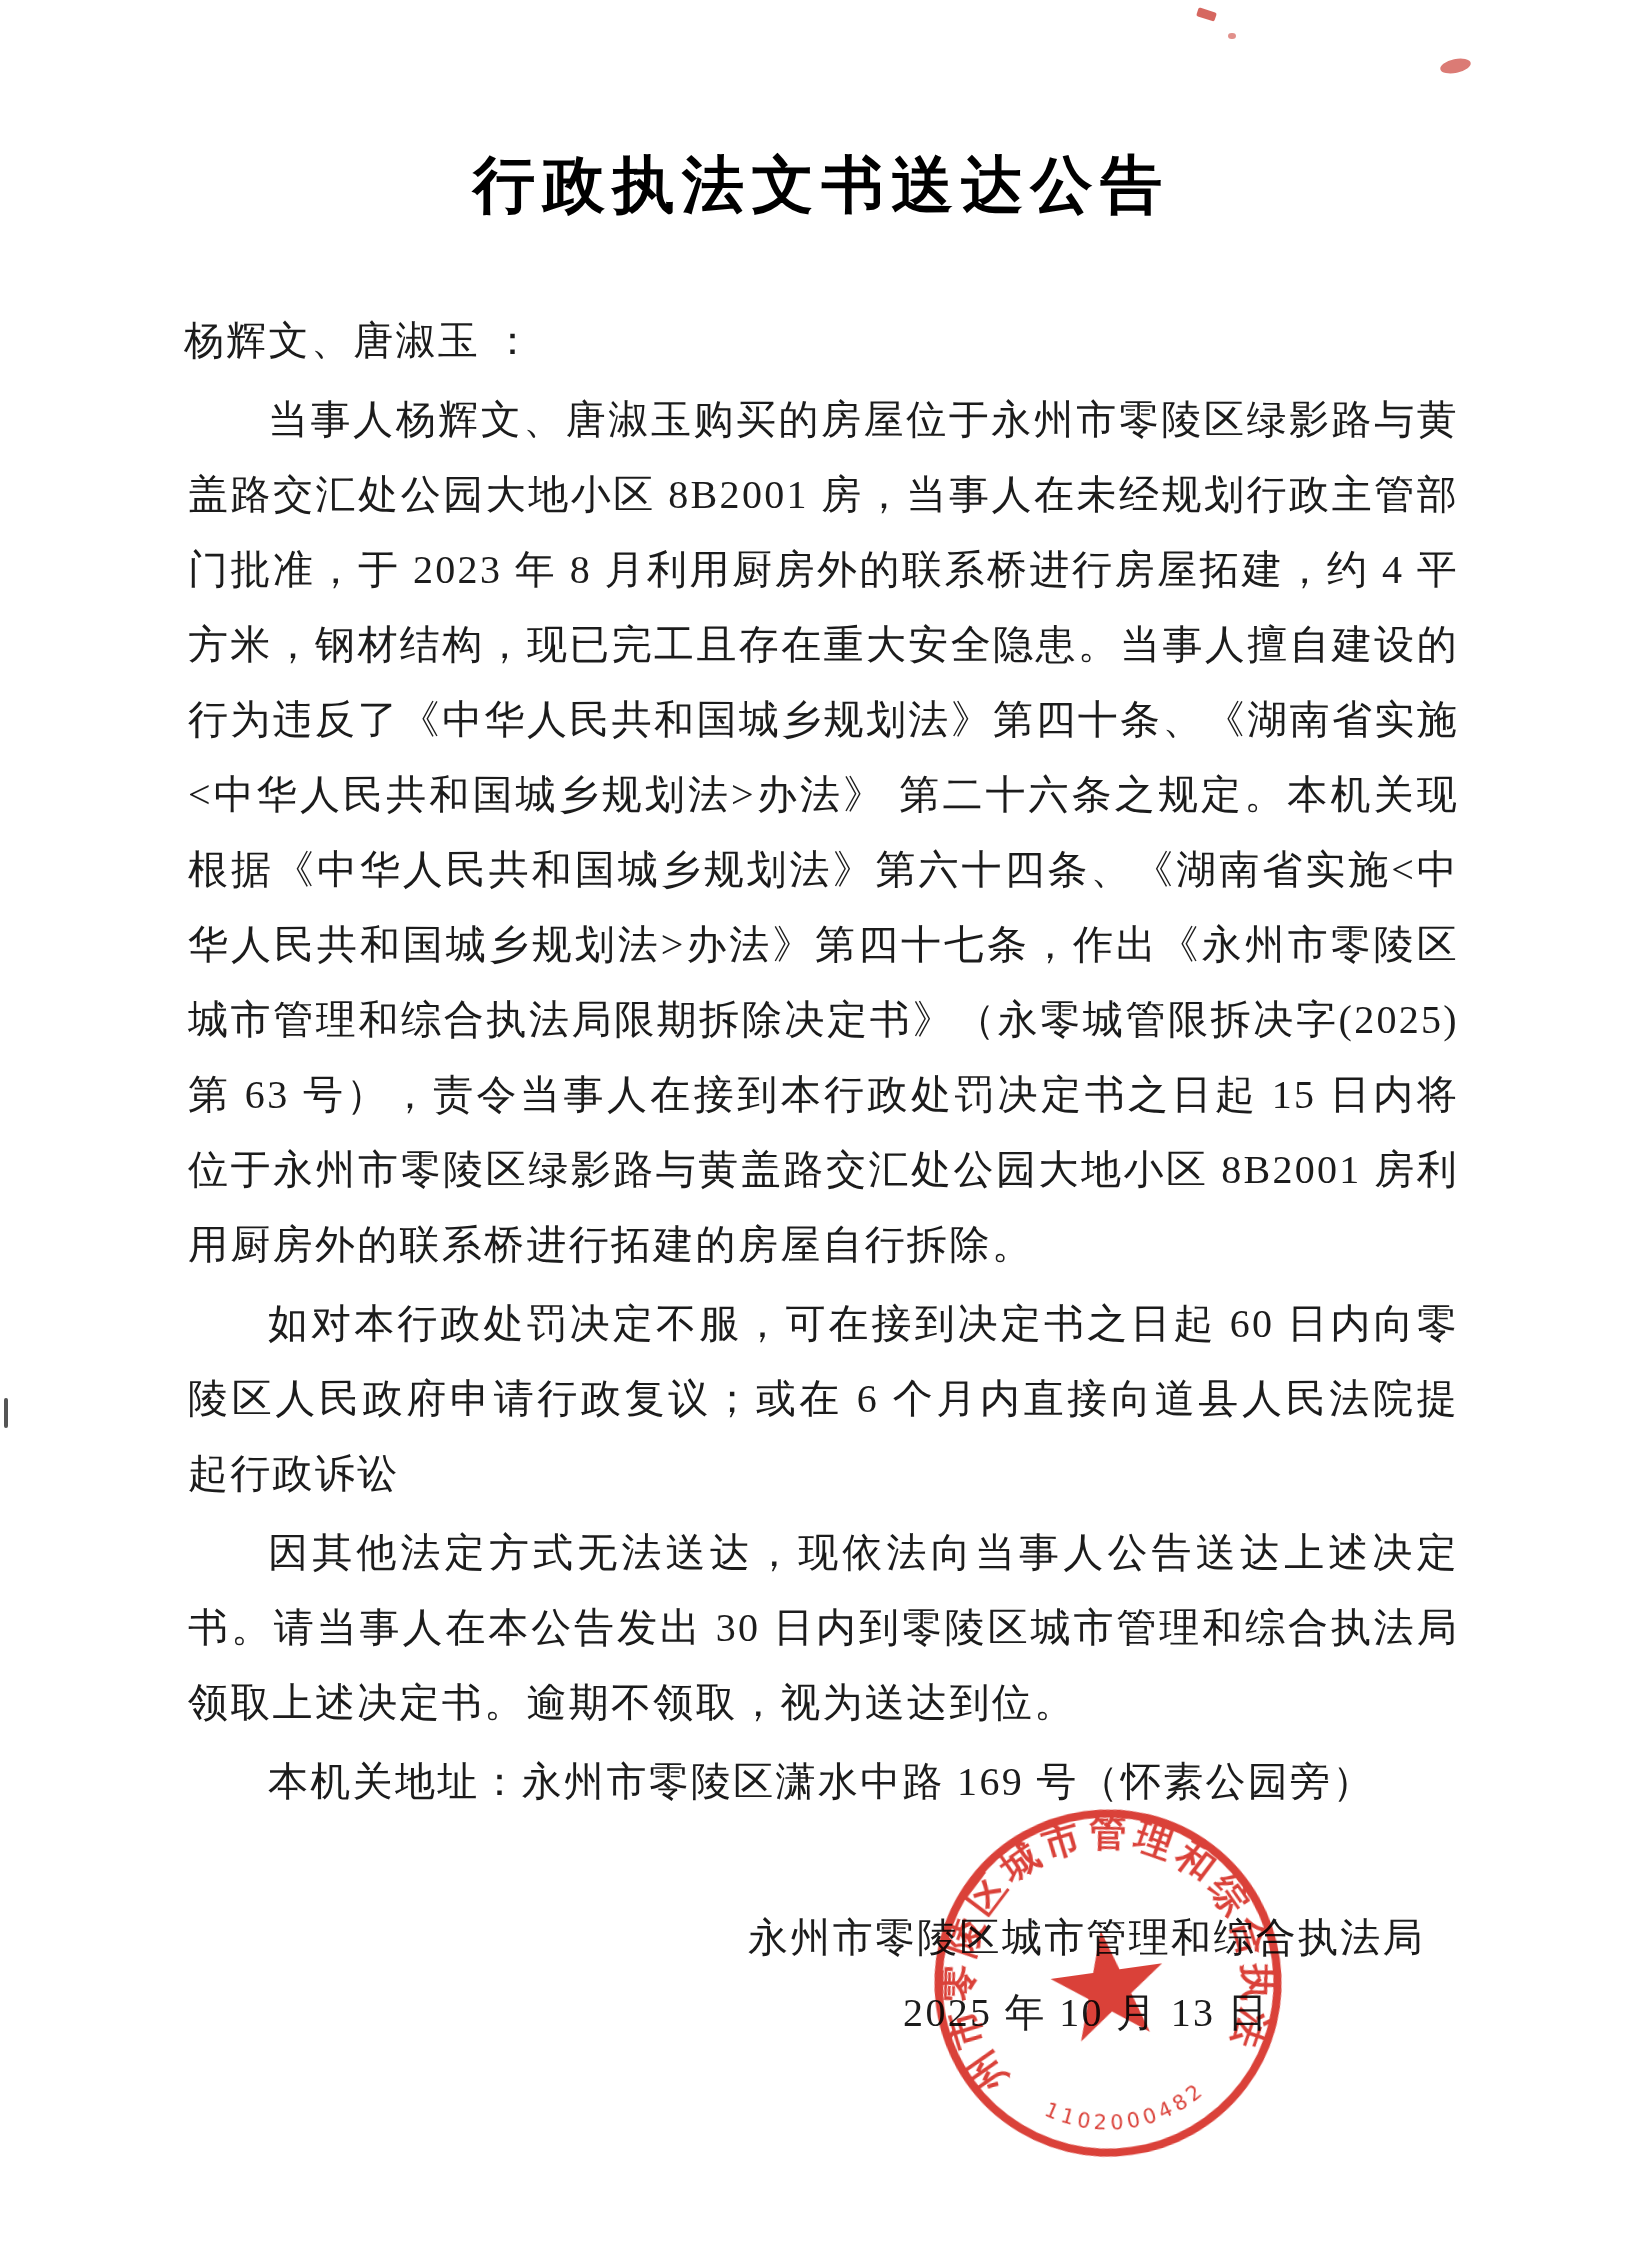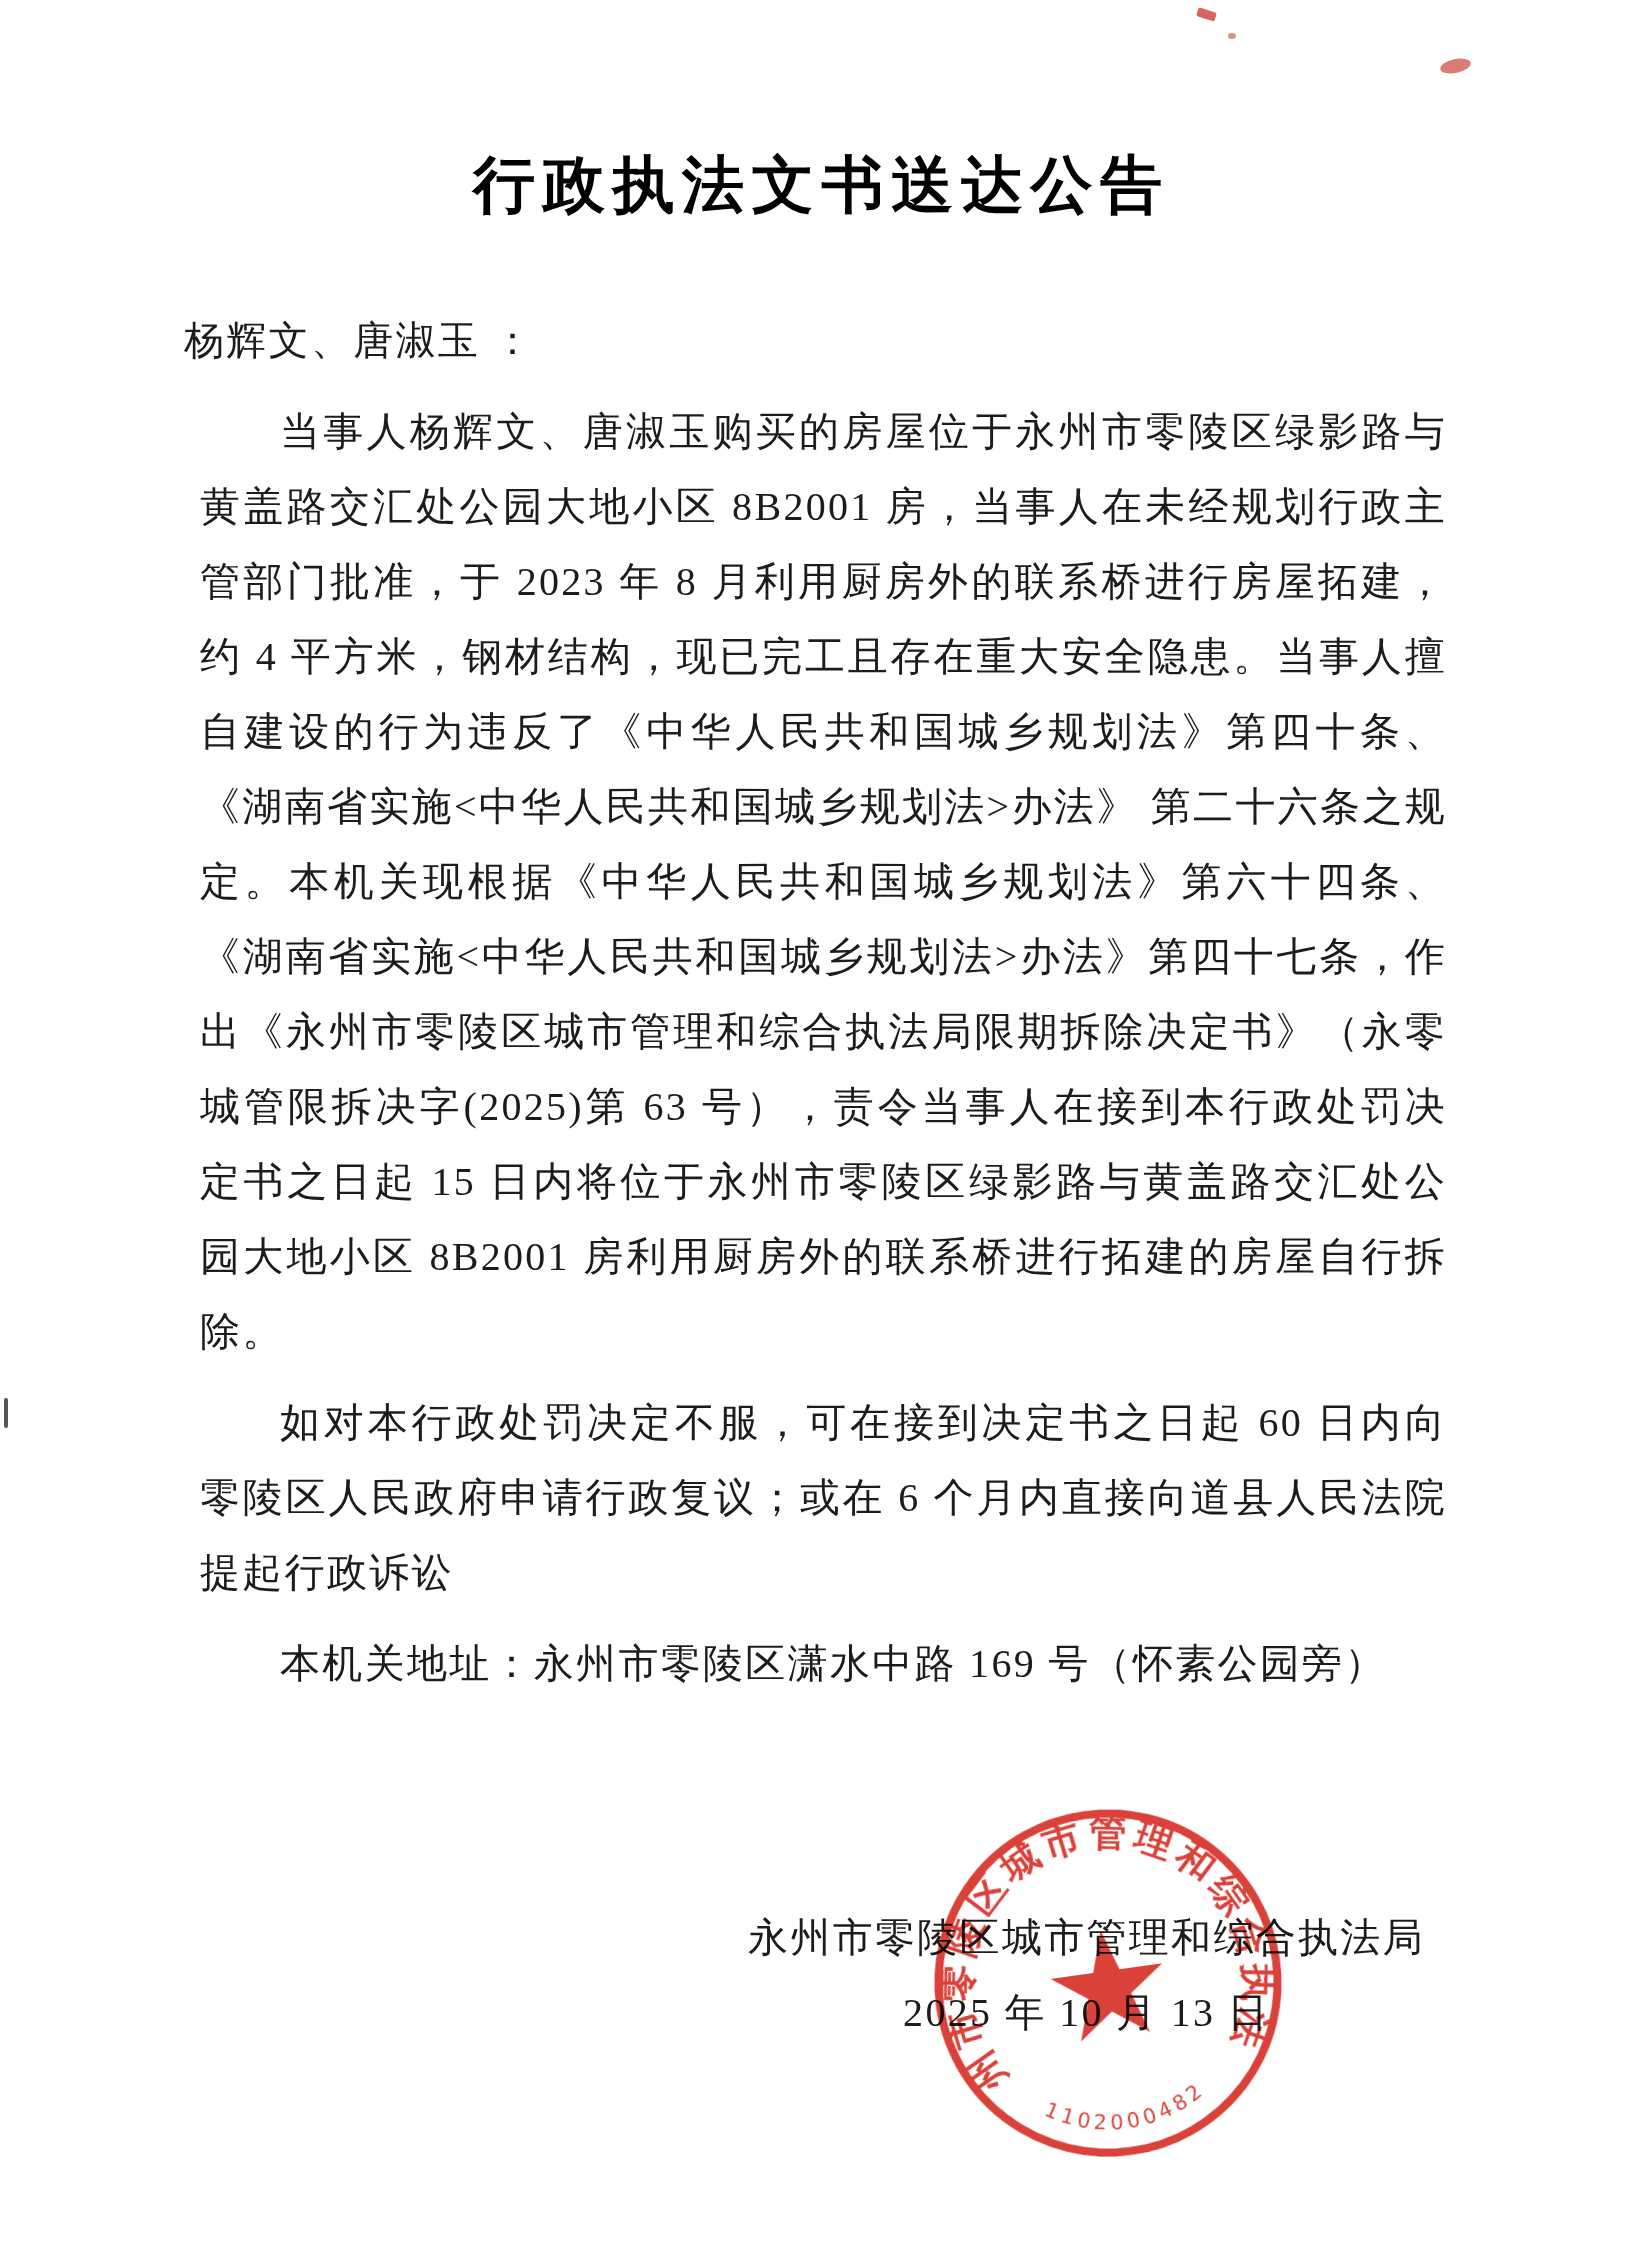--- a/index.html
+++ b/index.html
@@ -37,21 +37,21 @@
     font-size: 40px;
     line-height: 75px;
     letter-spacing: 2.3px;
     text-align: justify;
   }
   .salutation {
     margin: 0;
     text-indent: 0;
   }
   p.para {
-    margin: 16px;
+    margin: 4px;
     text-indent: 2em;
   }
   .sig-block {
     position: absolute;
     top: 1900px;
     right: 215px;
     width: 683px;
     font-size: 40px;
     line-height: 75px;
     letter-spacing: 2.3px;
@@ -102,20 +102,21 @@
 <body>
 
 <div class="page">
 
   <h1 class="doc-title">行政执法文书送达公告</h1>
 
   <div class="content">
     <p class="salutation">杨辉文、唐淑玉 ：</p>
     <p class="para">当事人杨辉文、唐淑玉购买的房屋位于永州市零陵区绿影路与黄盖路交汇处公园大地小区 8B2001 房，当事人在未经规划行政主管部门批准，于 2023 年 8 月利用厨房外的联系桥进行房屋拓建，约 4 平方米，钢材结构，现已完工且存在重大安全隐患。当事人擅自建设的行为违反了《中华人民共和国城乡规划法》第四十条、《湖南省实施&lt;中华人民共和国城乡规划法&gt;办法》 第二十六条之规定。本机关现根据《中华人民共和国城乡规划法》第六十四条、《湖南省实施&lt;中华人民共和国城乡规划法&gt;办法》第四十七条，作出《永州市零陵区城市管理和综合执法局限期拆除决定书》（永零城管限拆决字(2025)第 63 号），责令当事人在接到本行政处罚决定书之日起 15 日内将位于永州市零陵区绿影路与黄盖路交汇处公园大地小区 8B2001 房利用厨房外的联系桥进行拓建的房屋自行拆除。</p>
     <p class="para">如对本行政处罚决定不服，可在接到决定书之日起 60 日内向零陵区人民政府申请行政复议；或在 6 个月内直接向道县人民法院提起行政诉讼</p>
+    <p class="para">因其他法定方式无法送达，现依法向当事人公告送达上述决定书。请当事人在本公告发出 30 日内到零陵区城市管理和综合执法局领取上述决定书。逾期不领取，视为送达到位。</p>
     <p class="para">本机关地址：永州市零陵区潇水中路 169 号（怀素公园旁）</p>
   </div>
 
   <div class="sig-block">
     <p class="sig-agency">永州市零陵区城市管理和综合执法局</p>
     <p class="sig-date">2025 年 10 月 13 日</p>
   </div>
 
   <svg class="seal" viewBox="0 0 600 600" aria-hidden="true">
     <circle cx="300" cy="300" r="272" fill="none" stroke="#d8362e" stroke-width="13"></circle>

